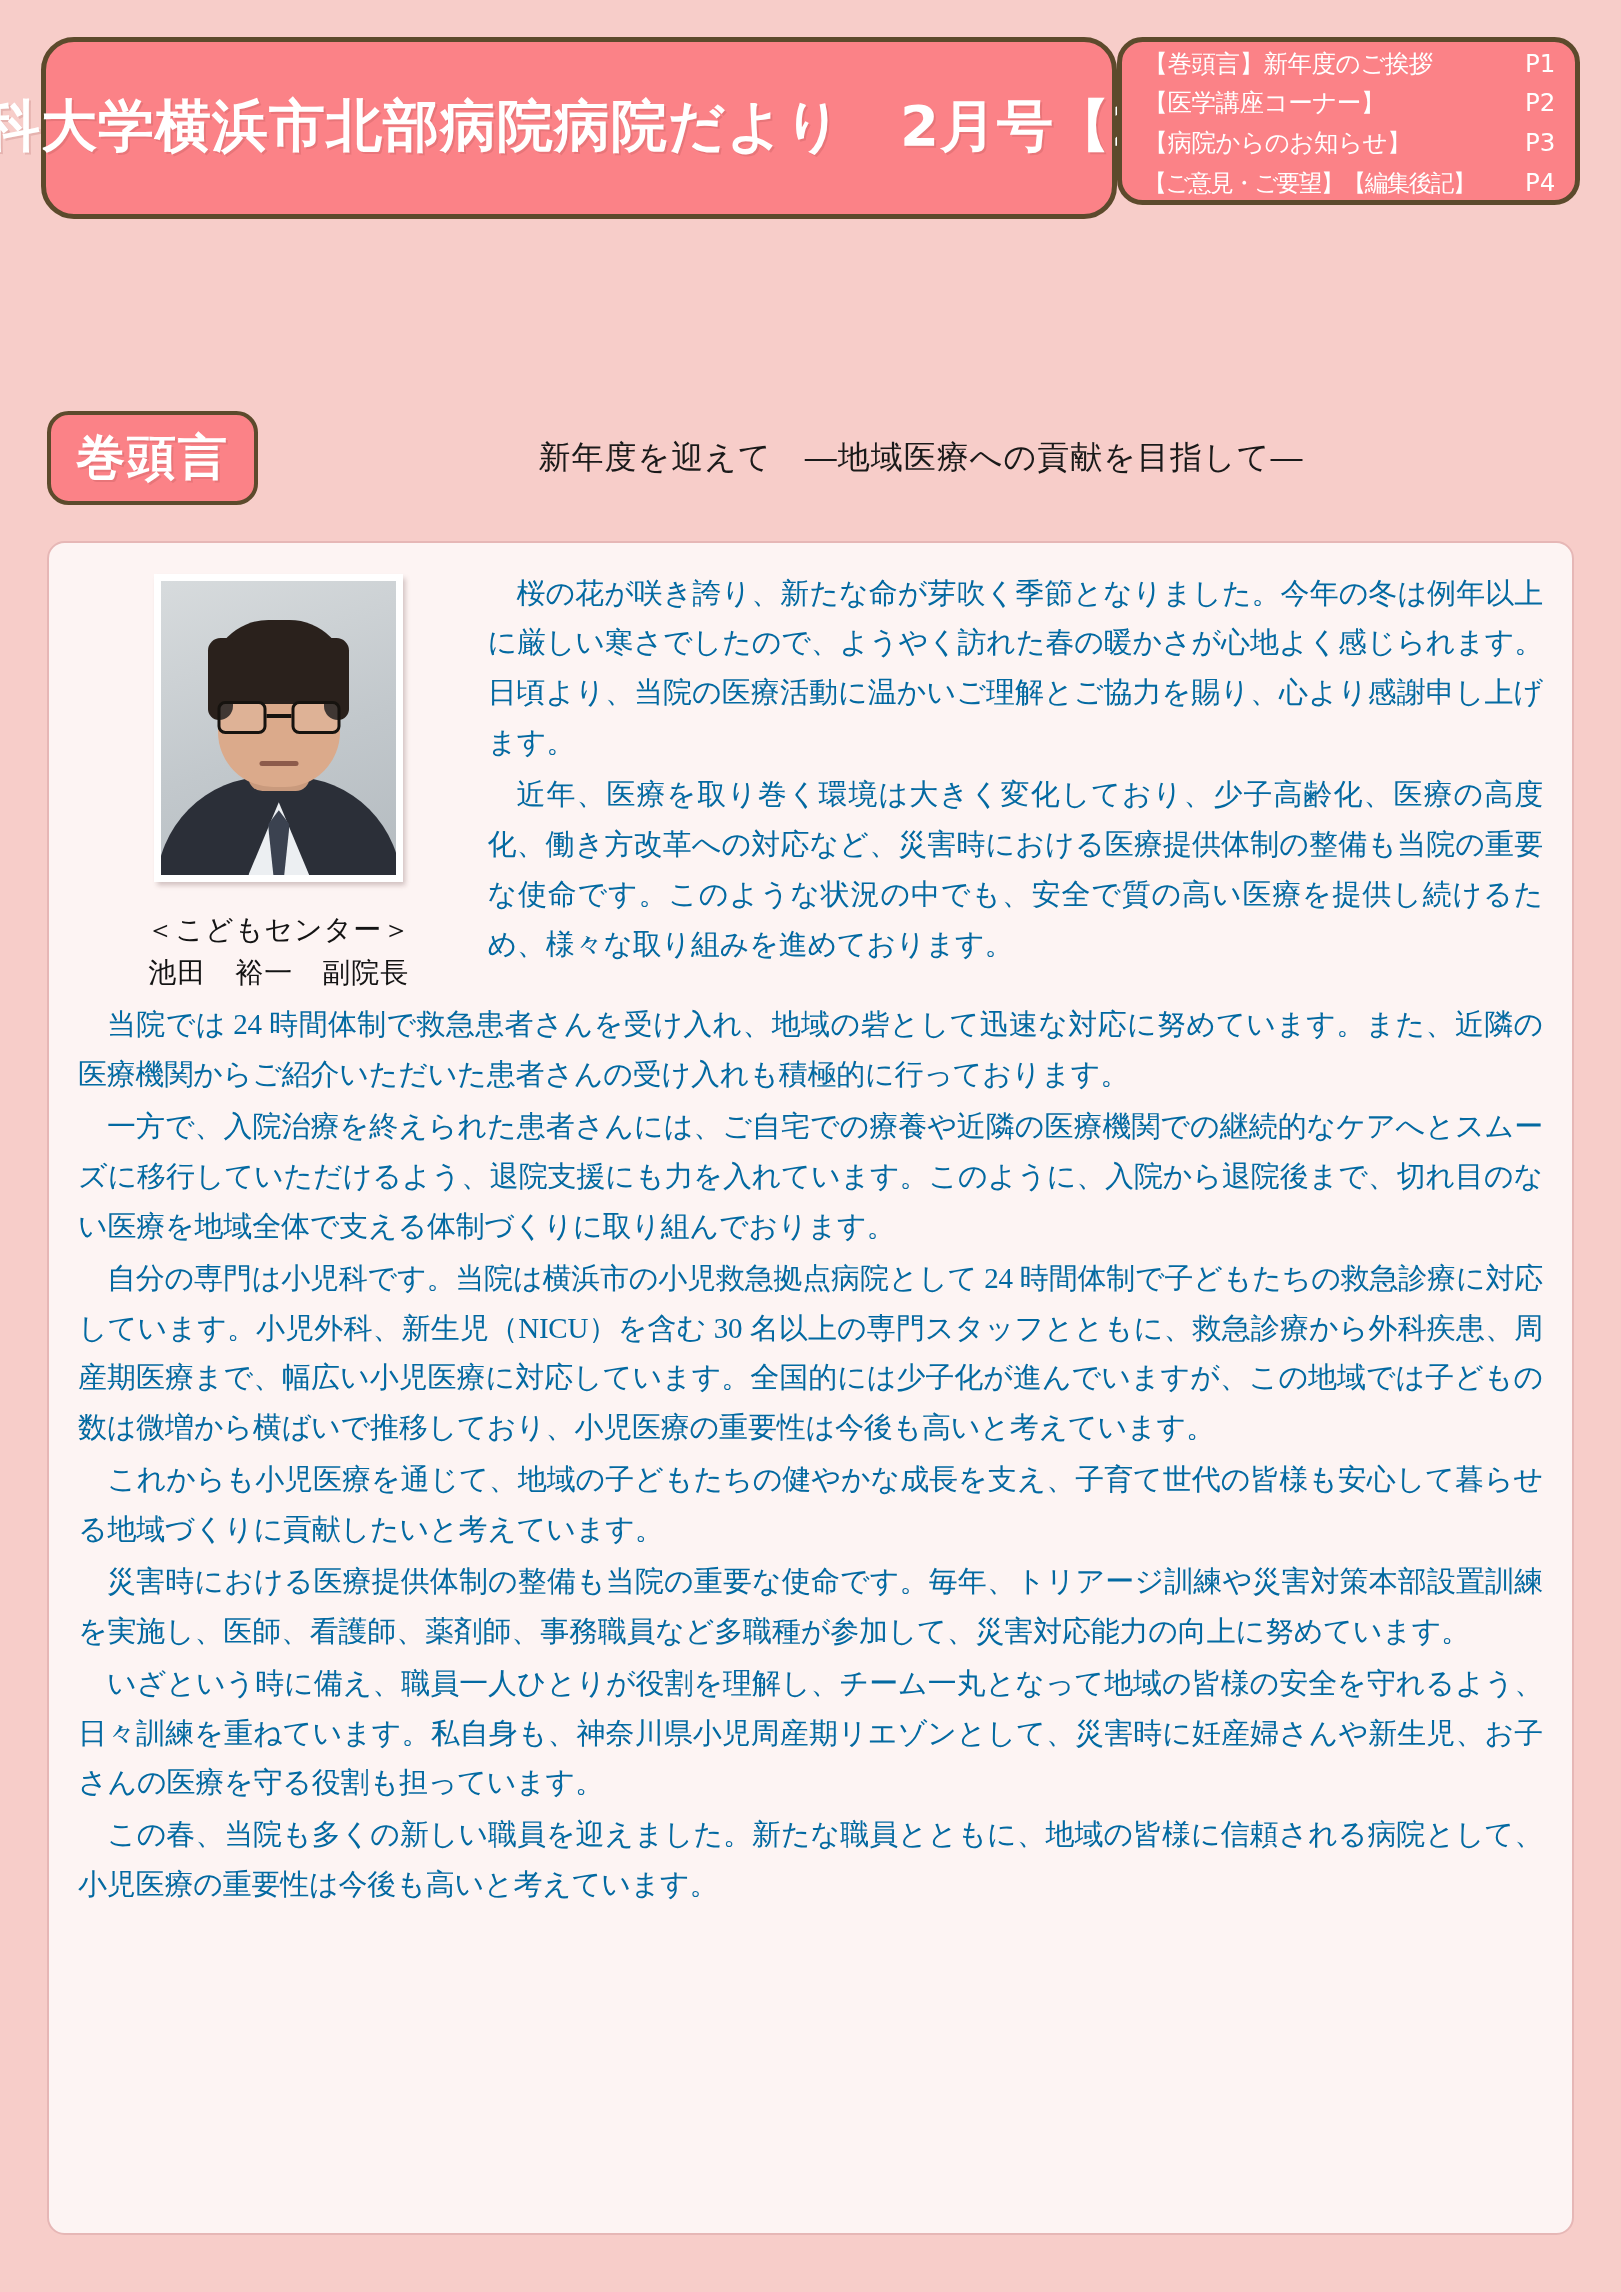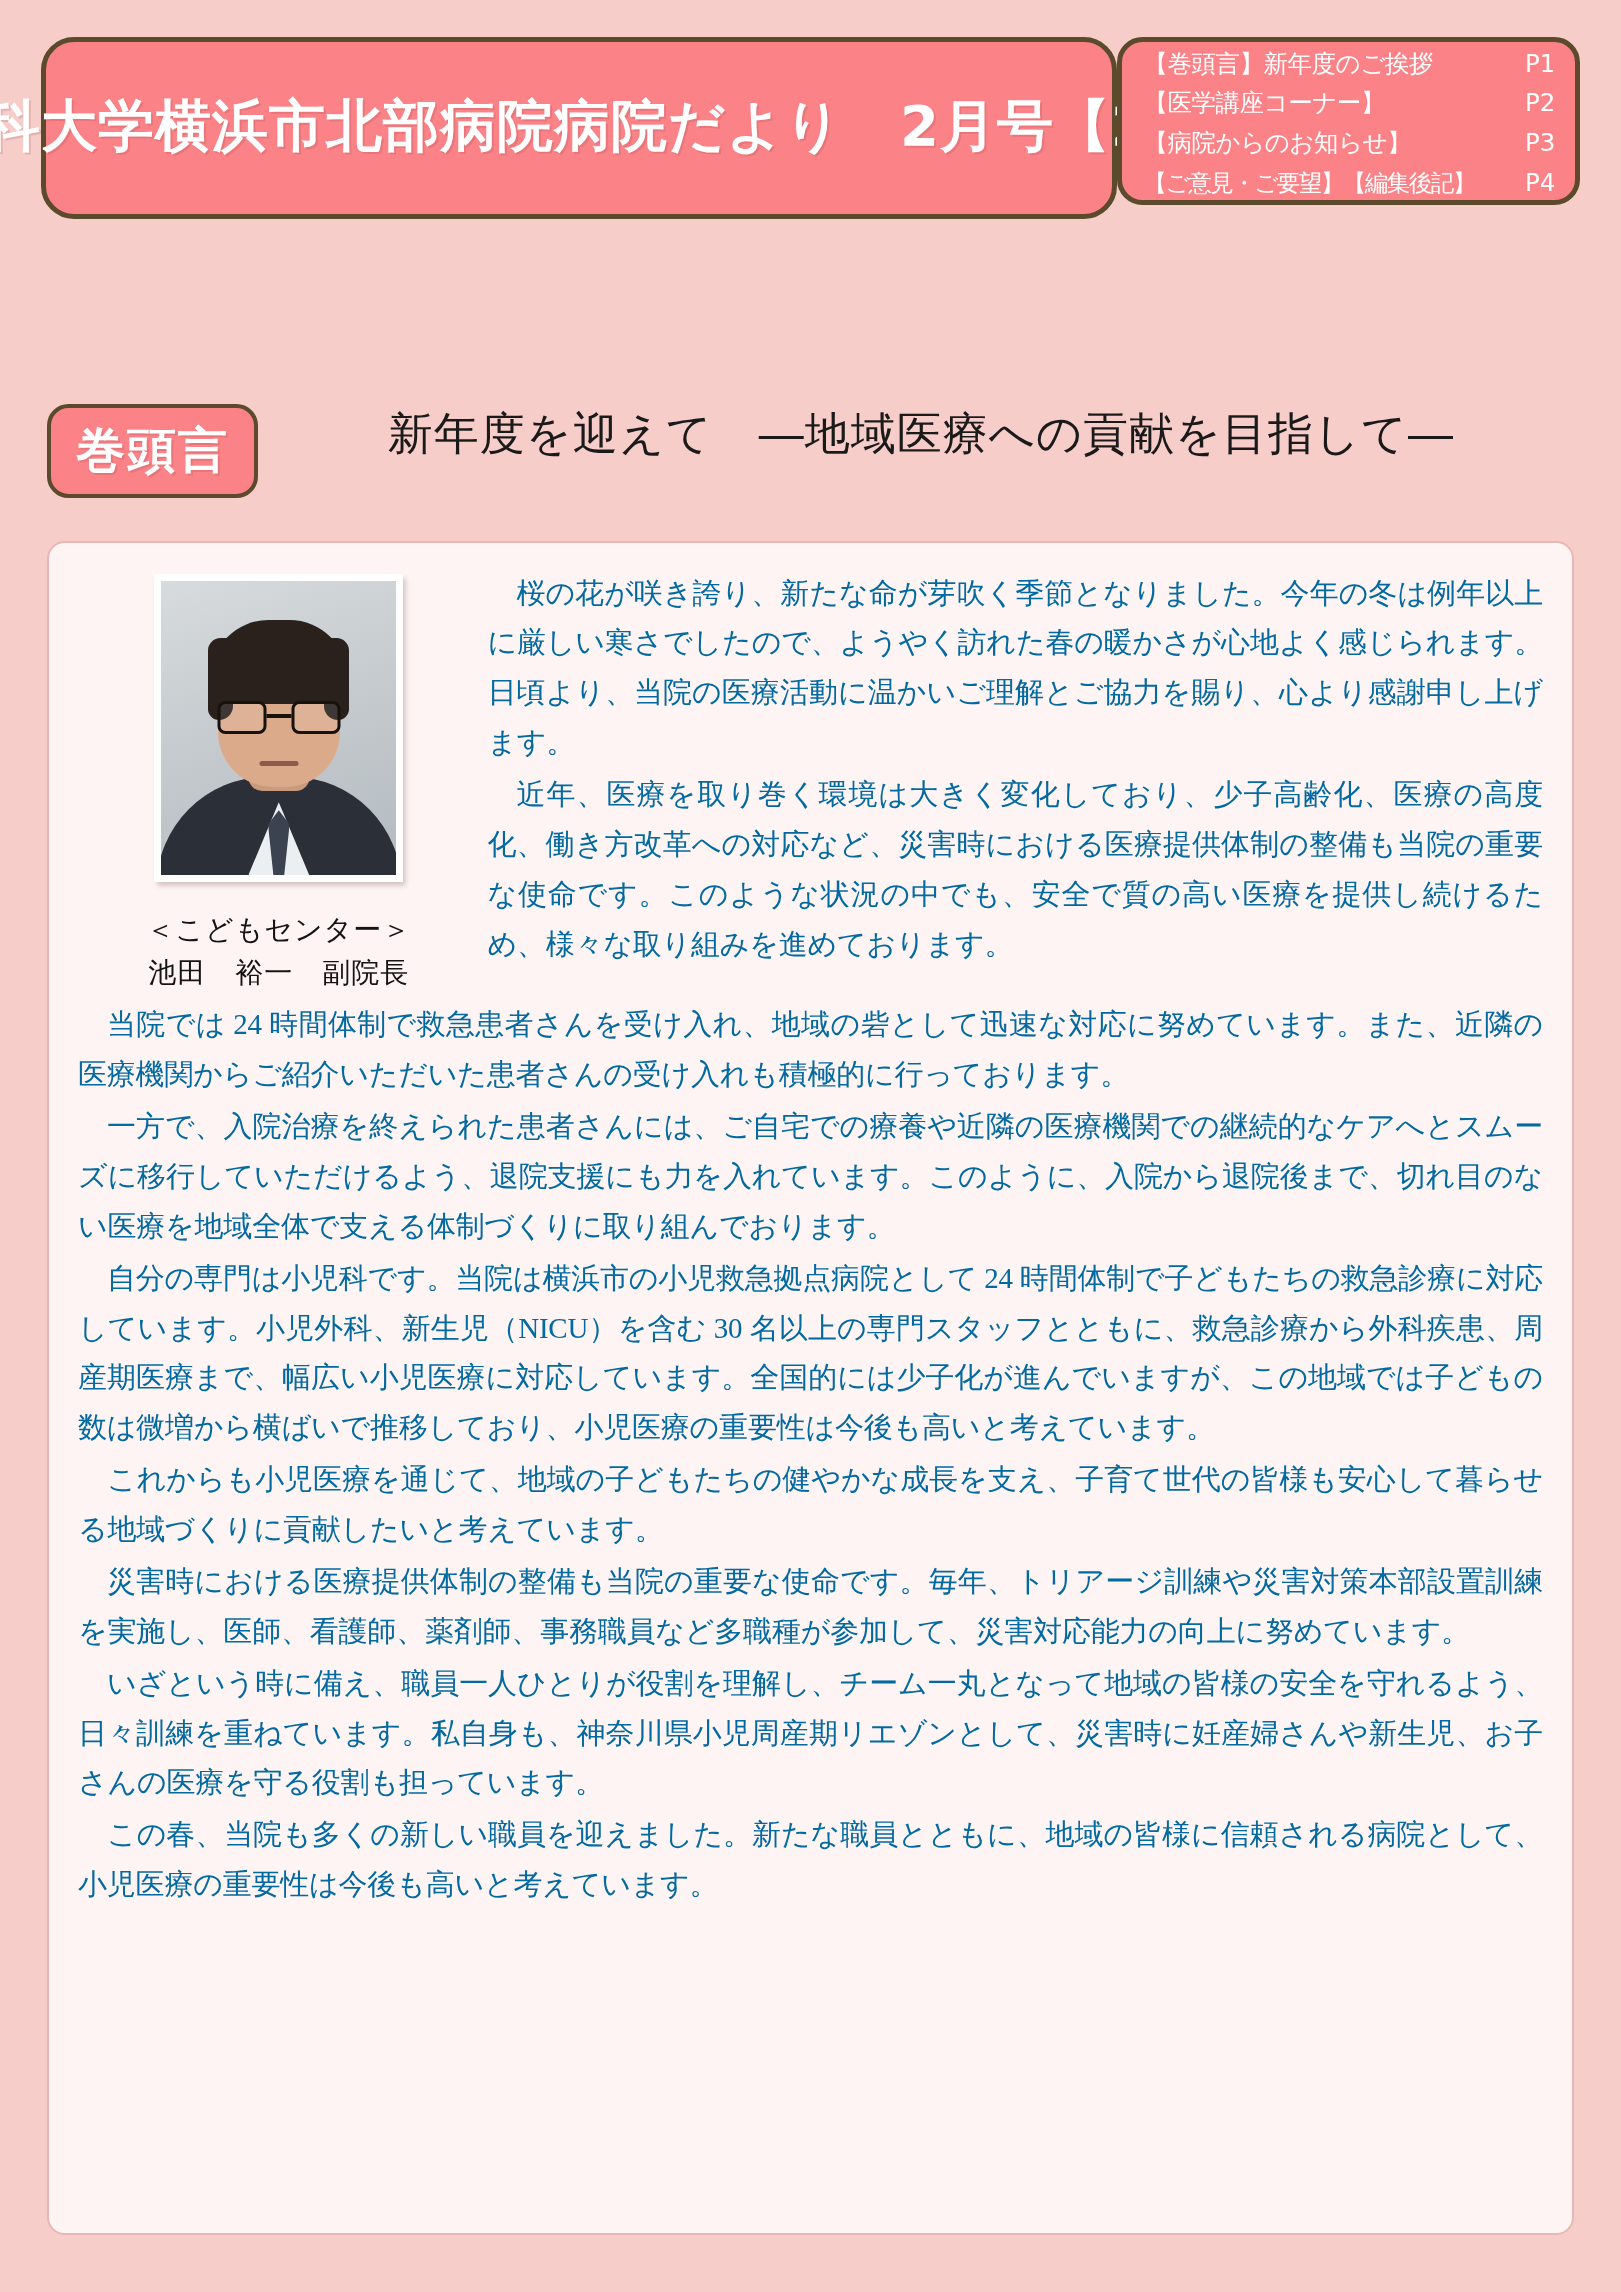--- a/index.html
+++ b/index.html
@@ -87,21 +87,21 @@
   .toc-item.tight .toc-page { padding-left: 0; }
 
   
   .section-head {
     position: absolute;
     top: 404px;
     left: 47px;
     right: 47px;
     height: 108px;
     display: flex;
-    align-items: flex-start;
+    align-items: center;
   }
   .section-chip {
     width: 211px;
     height: 94px;
     box-sizing: border-box;
     background: #fb8287;
     border: 4.9px solid #5c4a2c;
     border-radius: 21.6px;
     display: flex;
     align-items: center;
@@ -113,21 +113,21 @@
     font-size: 49px;
     font-weight: bold;
     letter-spacing: 2px;
     text-shadow: 2px 2px 0 rgba(150,60,60,0.18);
     font-family: "DejaVu Sans", "Liberation Sans", sans-serif;
   }
   .section-title {
     flex: 1 1 auto;
     text-align: center;
     color: #1a1a1a;
-    font-size: 45px;
+    font-size: 32px;
     letter-spacing: 1px;
     font-family: "DejaVu Serif", "Liberation Serif", serif;
     white-space: nowrap;
     padding-left: 9.8px;
   }
 
   
   .article {
     position: absolute;
     top: 541px;

